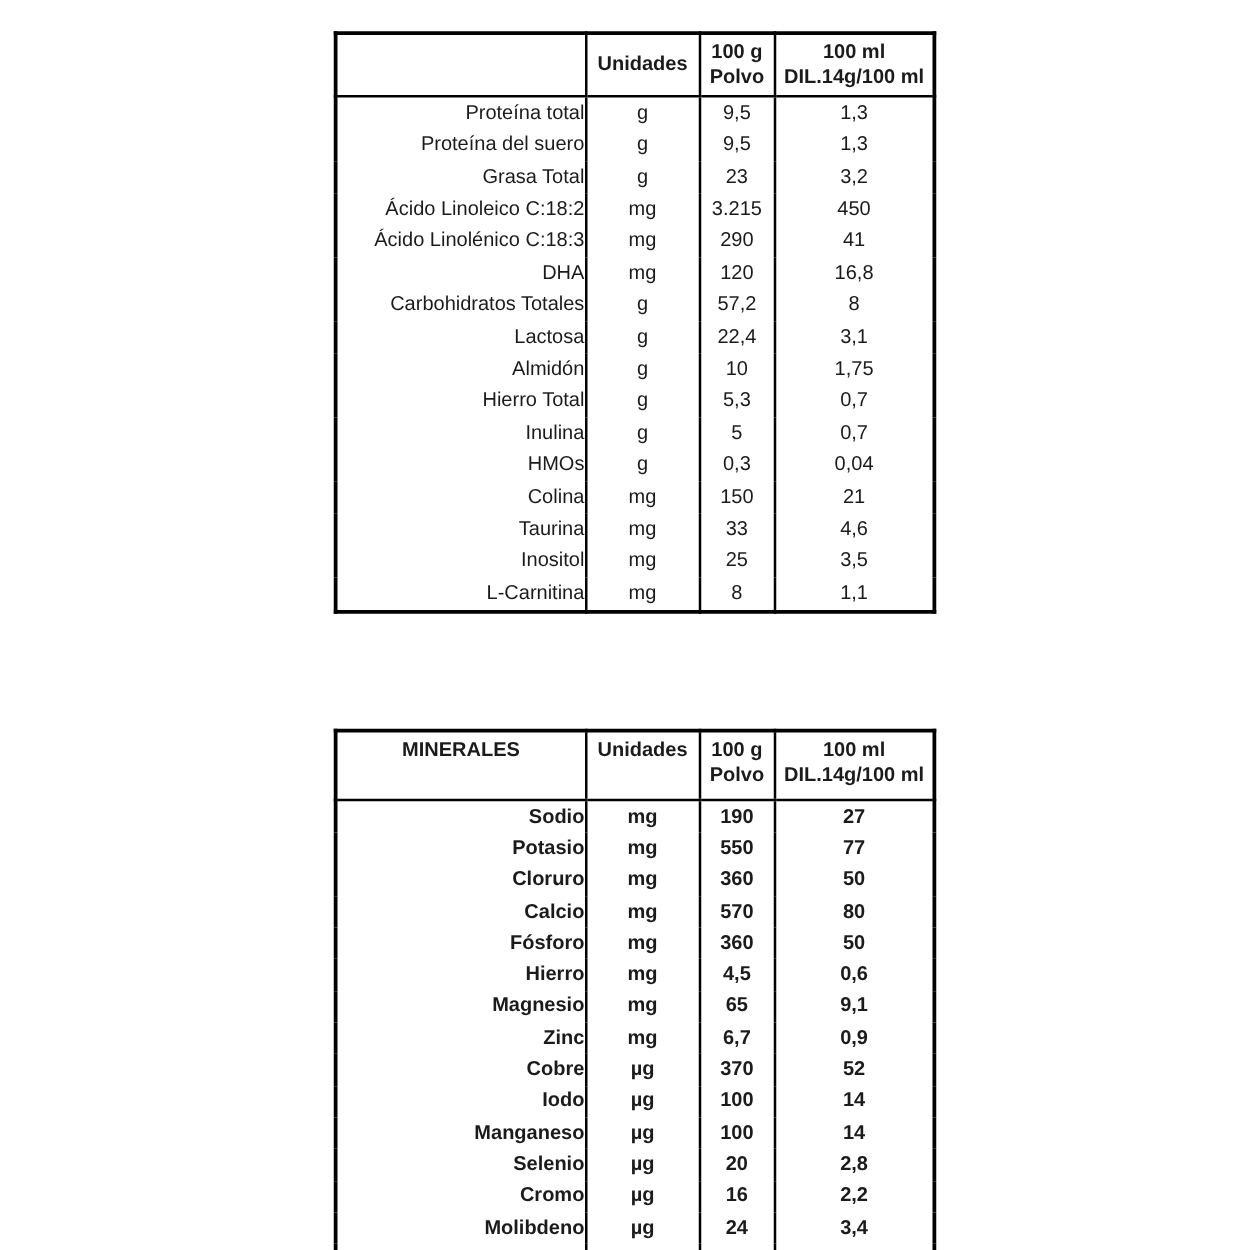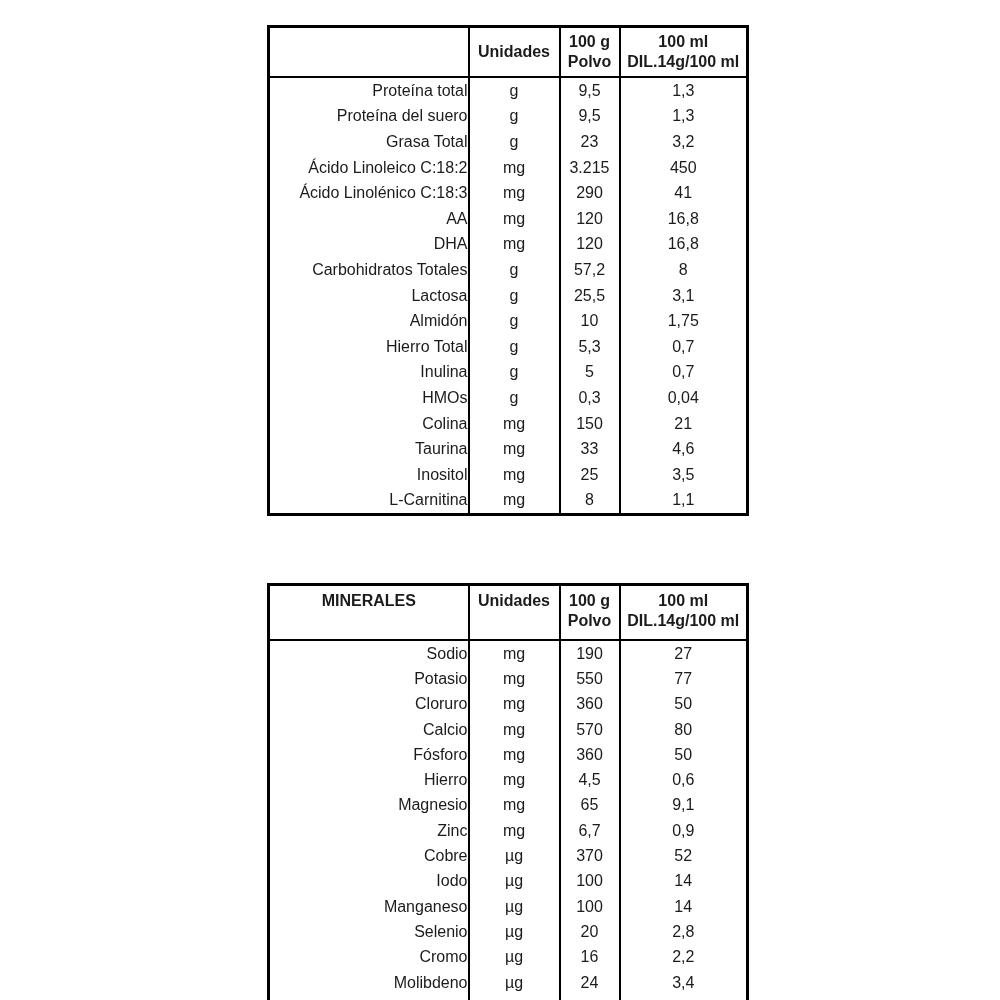--- a/index.html
+++ b/index.html
@@ -45,21 +45,21 @@
     border-bottom: 2px solid #000000;
     font-weight: bold;
     height: 48px;
     line-height: 20px;
     text-align: center;
   }
   #table-nutrients thead th { vertical-align: middle; }
   #table-minerals thead th  { vertical-align: top; padding-top: 5px; }
 
   #table-nutrients tbody td { height: 25.6px; }
-  #table-minerals  tbody td { height: 25.3px; }
+  #table-minerals  tbody td { height: 25.3px; font-weight: bold; }
 
   tbody td { vertical-align: middle; line-height: 1; }
   td.label-cell { text-align: right; padding-left: 10px; }
   tr.indent td.label-cell { padding-left: 22px; }
   td.center { text-align: center; }
 </style>
 </head>
 <body>
 
 <div class="canvas">
@@ -115,45 +115,39 @@
           <td class="center">450</td>
         </tr>
 
         <tr class="indent">
           <td class="label-cell">Ácido Linolénico C:18:3</td>
           <td class="center">mg</td>
           <td class="center">290</td>
           <td class="center">41</td>
         </tr>
 
-        <tr class="indent">
-          <td class="label-cell">AA</td>
+
+        <tr class="indent">
+          <td class="label-cell">DHA</td>
           <td class="center">mg</td>
           <td class="center">120</td>
           <td class="center">16,8</td>
         </tr>
 
-        <tr class="indent">
-          <td class="label-cell">DHA</td>
-          <td class="center">mg</td>
-          <td class="center">120</td>
-          <td class="center">16,8</td>
-        </tr>
-
         <tr>
           <td class="label-cell">Carbohidratos Totales</td>
           <td class="center">g</td>
           <td class="center">57,2</td>
           <td class="center">8</td>
         </tr>
 
         <tr class="indent">
           <td class="label-cell">Lactosa</td>
           <td class="center">g</td>
-          <td class="center">25,5</td>
+          <td class="center">22,4</td>
           <td class="center">3,1</td>
         </tr>
 
         <tr class="indent">
           <td class="label-cell">Almidón</td>
           <td class="center">g</td>
           <td class="center">10</td>
           <td class="center">1,75</td>
         </tr>
 

